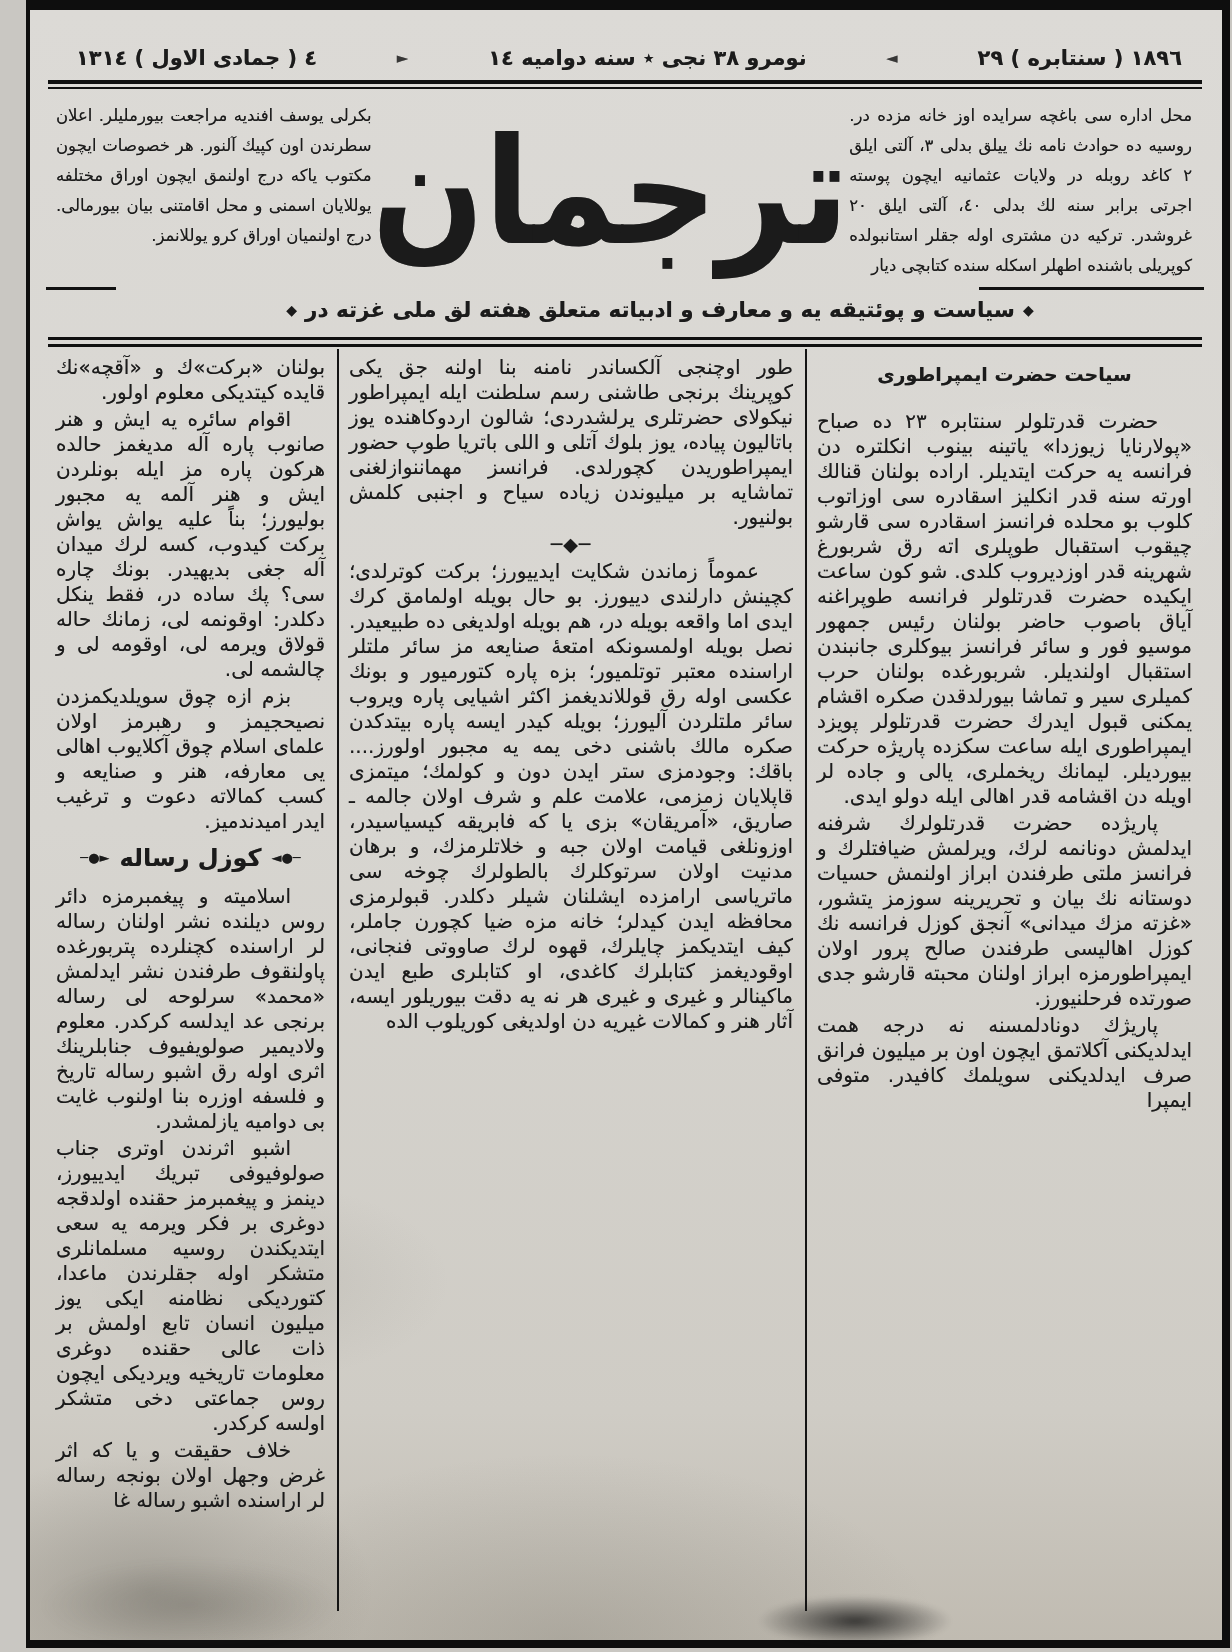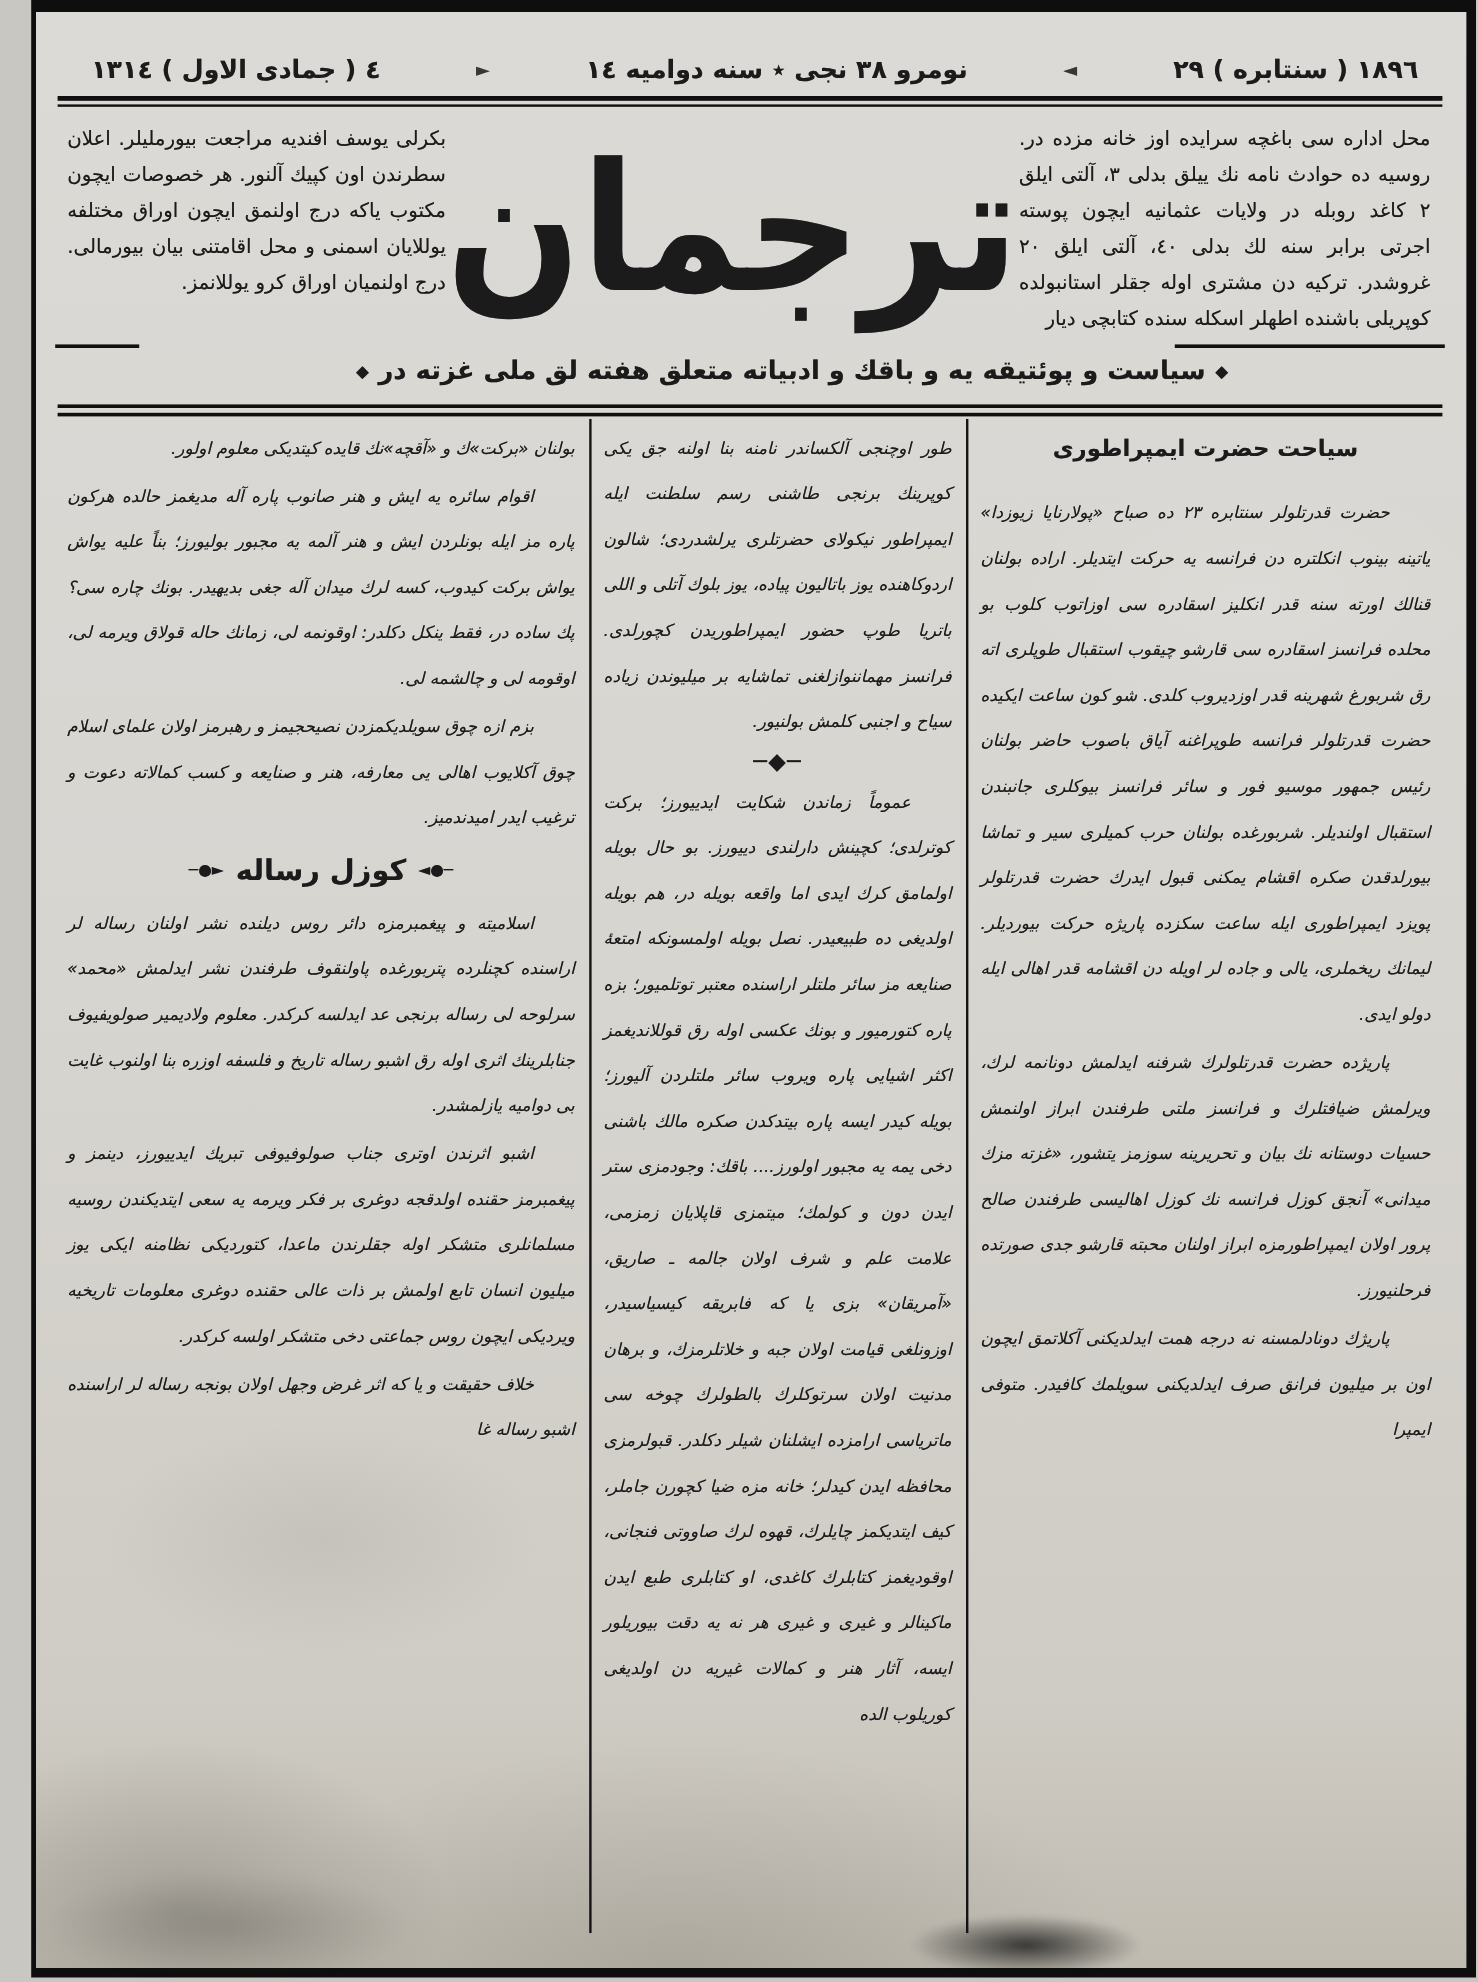--- a/index.html
+++ b/index.html
@@ -113,36 +113,35 @@
 
   
   .columns{
     display:flex;
     height:1262px;
     overflow:hidden;
     margin-top:2px;
   }
   .col{box-sizing:border-box;padding:6px 12px 0 10px;}
   .col-right{width:399px;border-left:2px solid #141414;}
-  .col-middle{width:314px;border-left:2px solid #141414;}
+  .col-middle{width:468px;border-left:2px solid #141414;}
   .col-left{flex:1;}
   .headline{
     margin:8px 0 24px 0;
     font-size:19px;font-weight:bold;
     text-align:center;letter-spacing:1px;
   }
   .headline-small{font-size:24px;margin:10px 0 12px 0;}
   .headline-small .orn{font-size:13px;padding:0 10px;vertical-align:4px;letter-spacing:-1px;}
   .para{
     margin:0 0 2px 0;
-    font-size:14px;
-    line-height:38px;
+    font-size:20px;
+    line-height:25px;
     text-align:justify;
     text-indent:34px;
-    font-style:italic;
   }
   .para.cont{text-indent:0;}
   .sep{
     text-align:center;
     font-size:19px;
     letter-spacing:1px;
     margin:3px 0 4px 0;
   }
 </style>
 </head>
@@ -164,21 +163,21 @@
     <section class="masthead-row">
       <div class="notice notice-admin">محل اداره سى باغچه سرايده اوز خانه مزده در. روسيه ده حوادث نامه نك ييلق بدلى ٣، آلتى ايلق ٢ كاغد روبله در ولايات عثمانيه ايچون پوسته اجرتى برابر سنه لك بدلى ٤٠، آلتى ايلق ٢٠ غروشدر. تركيه دن مشترى اوله جقلر استانبولده كوپريلى باشنده اطهلر اسكله سنده كتابچى ديار</div>
       <div class="masthead-box">
         <h1 class="masthead">ترجمان</h1>
       </div>
       <div class="notice notice-ad">بكرلى يوسف افنديه مراجعت بيورمليلر. اعلان سطرندن اون كپيك آلنور. هر خصوصات ايچون مكتوب ياكه درج اولنمق ايچون اوراق مختلفه يوللايان اسمنى و محل اقامتنى بيان بيورمالى. درج اولنميان اوراق كرو يوللانمز.</div>
     </section>
 
     <div class="subtitle-row">
       <div class="subtitle">
-        <span class="orn">◆</span><span>سياست و پوئتيقه يه و باقك و ادبياته متعلق هفته لق ملى غزته در</span><span class="orn">◆</span>
+        <span class="orn">◆</span><span>سياست و پوئتيقه يه و معارف و ادبياته متعلق هفته لق ملى غزته در</span><span class="orn">◆</span>
       </div>
     </div>
 
     <div class="rule-mid"></div>
 
     <main class="columns">
 
       <section class="col col-right">
         <h2 class="headline">سياحت حضرت ايمپراطورى</h2>
         <div>

